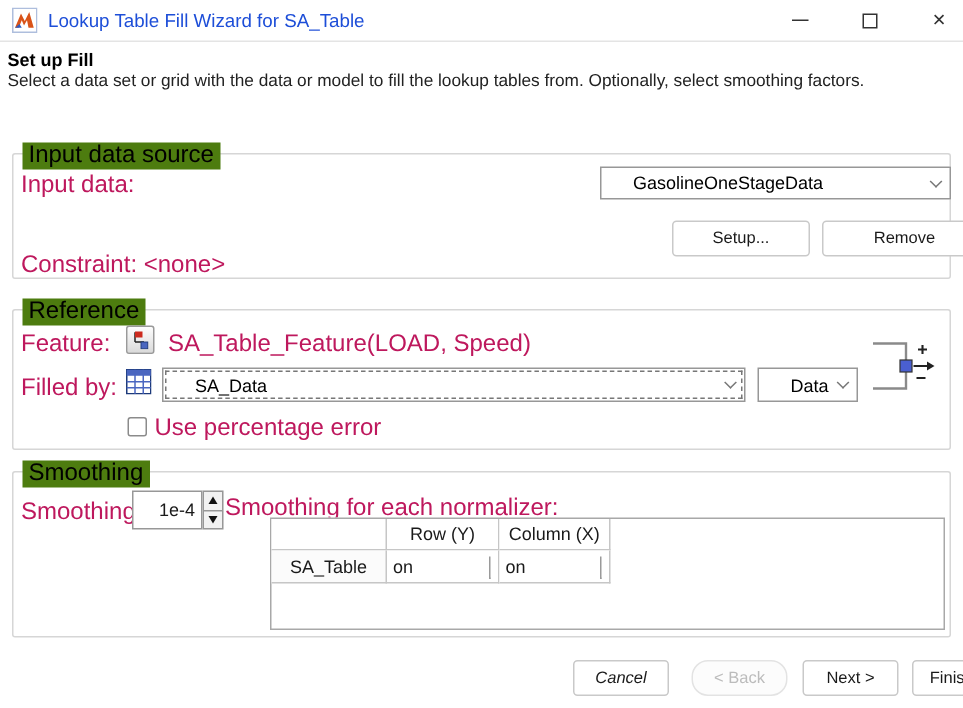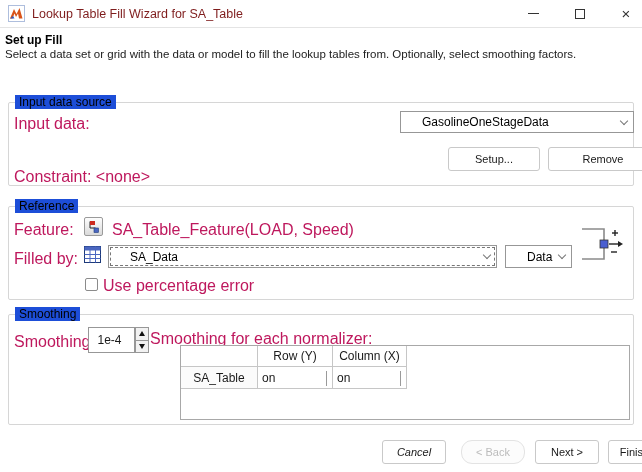--- a/index.html
+++ b/index.html
@@ -6,53 +6,53 @@
   * { box-sizing:border-box; }
   .window {
     position:relative; width:642px; height:472px; background:#ffffff;
     font-family:"Liberation Sans", sans-serif; font-size:12px; color:#1a1a1a;
     overflow:hidden;
   }
   
   .titlebar { position:absolute; left:0; top:0; width:642px; height:28px;
     background:#fff; border-bottom:1px solid #e4e4e4; display:flex; align-items:center; }
   .app-icon { position:absolute; left:8px; top:5px; width:17px; height:17px; }
-  .win-title { position:absolute; left:32px; top:0; height:28px; line-height:28px; font-size:12.5px; color:#7f1d1d; }
+  .win-title { position:absolute; left:32px; top:0; height:28px; line-height:28px; font-size:12.5px; color:#1d4ed8; }
   .win-btn { position:absolute; top:0; width:32px; height:27px; display:flex; align-items:center; justify-content:center; cursor:default; }
   .win-btn.min { left:517px; } .win-btn.max { left:564px; } .win-btn.close { left:610px; }
   .glyph-min { display:block; width:11px; height:1px; background:#333; }
   .glyph-max { display:block; width:10px; height:10px; border:1px solid #333; }
   .glyph-close { font-size:15px; color:#333; line-height:1; }
   
   .page-head-title { position:absolute; left:5px; top:33px; font-weight:bold; font-size:12px; color:#000; }
   .page-head-desc { position:absolute; left:5px; top:48px; font-size:11.5px; color:#222; }
   
   .group { position:absolute; border:1px solid #d6d6d6; border-radius:2px; background:#fff; }
-  .group-label { position:absolute; top:-8px; left:6px; background:#1d4ed8; padding:0 4px; font-size:12px; color:#000; }
+  .group-label { position:absolute; top:-8px; left:6px; background:#4d7c0f; padding:0 4px; font-size:16px; color:#000; }
   .g1 { left:8px; top:102px; width:626px; height:84px; }
   .g2 { left:8px; top:206px; width:626px; height:94px; }
   .g3 { left:8px; top:314px; width:626px; height:111px; }
   .lbl { position:absolute; font-size:16px; color:#be185d; white-space:nowrap; }
   
   .combo { position:absolute; background:#fff; border:1px solid #979797; display:flex; align-items:center; padding-left:21px; font-size:12px; color:#000; }
   .combo .chev-box { margin-left:auto; width:19px; height:100%; display:flex; align-items:center; justify-content:center; }
   .chev { width:6px; height:6px; border-right:1.4px solid #777; border-bottom:1.4px solid #777; transform:rotate(45deg); margin-top:-3px; }
   .combo.focused { outline:1px dashed #777; outline-offset:-3px; }
   .btn { position:absolute; background:#fff; border:1px solid #c9c9c9; border-radius:3px; display:flex; align-items:center; justify-content:center; font-size:11px; color:#1a1a1a; cursor:default;margin-left:24px; }
   .btn.disabled { color:#bcbcbc; border-color:#e3e3e3; background:#fcfcfc;border-radius:11px; }
   
   .feature-btn { position:absolute; left:84px; top:217px; width:19px; height:19px;
     background:linear-gradient(#fdfdfd,#dadada); border:1px solid #9a9a9a; border-radius:2px;
     display:flex; align-items:center; justify-content:center; }
   .tbl-icon { position:absolute; left:84px; top:246px; width:17px; height:17px; }
   .junction { position:absolute; left:576px; top:219px; width:52px; height:50px; }
   .checkbox { position:absolute; left:85px; top:278px; width:13px; height:13px; border:1px solid #8b8b8b; border-radius:2px; background:#fff; }
   
   .spin-text { position:absolute; left:88px; top:327px; width:47px; height:26px; border:1px solid #979797; background:#fff;
-    display:flex; align-items:center; justify-content:center; padding-right:4px; font-size:12px; }
+    display:flex; align-items:center; justify-content:flex-end; padding-right:4px; font-size:12px; }
   .spin-btns { position:absolute; left:135px; top:327px; width:14px; height:26px; border:1px solid #979797; border-left:1px solid #979797; background:#f2f2f2; display:flex; flex-direction:column; }
   .spin-half { flex:1; display:flex; align-items:center; justify-content:center; }
   .tri-up { width:0; height:0; border-left:3.5px solid transparent; border-right:3.5px solid transparent; border-bottom:5px solid #111; }
   .tri-dn { width:0; height:0; border-left:3.5px solid transparent; border-right:3.5px solid transparent; border-top:5px solid #111; }
   .norm-table { position:absolute; left:180px; top:345px; width:450px; height:75px; border:1px solid #a8a8a8; background:#fff; }
   .nt-row { display:flex; }
   .nt-cell { border-right:1px solid #c6c6c6; border-bottom:1px solid #c6c6c6; display:flex; align-items:center; font-size:12px; background:#fff; }
   .nt-h { justify-content:center; height:21px; }
   .nt-rowhead { justify-content:center; background:#fbfbfb; }
   .c0 { width:77px; } .c1 { width:75px; } .c2 { width:74px; }

